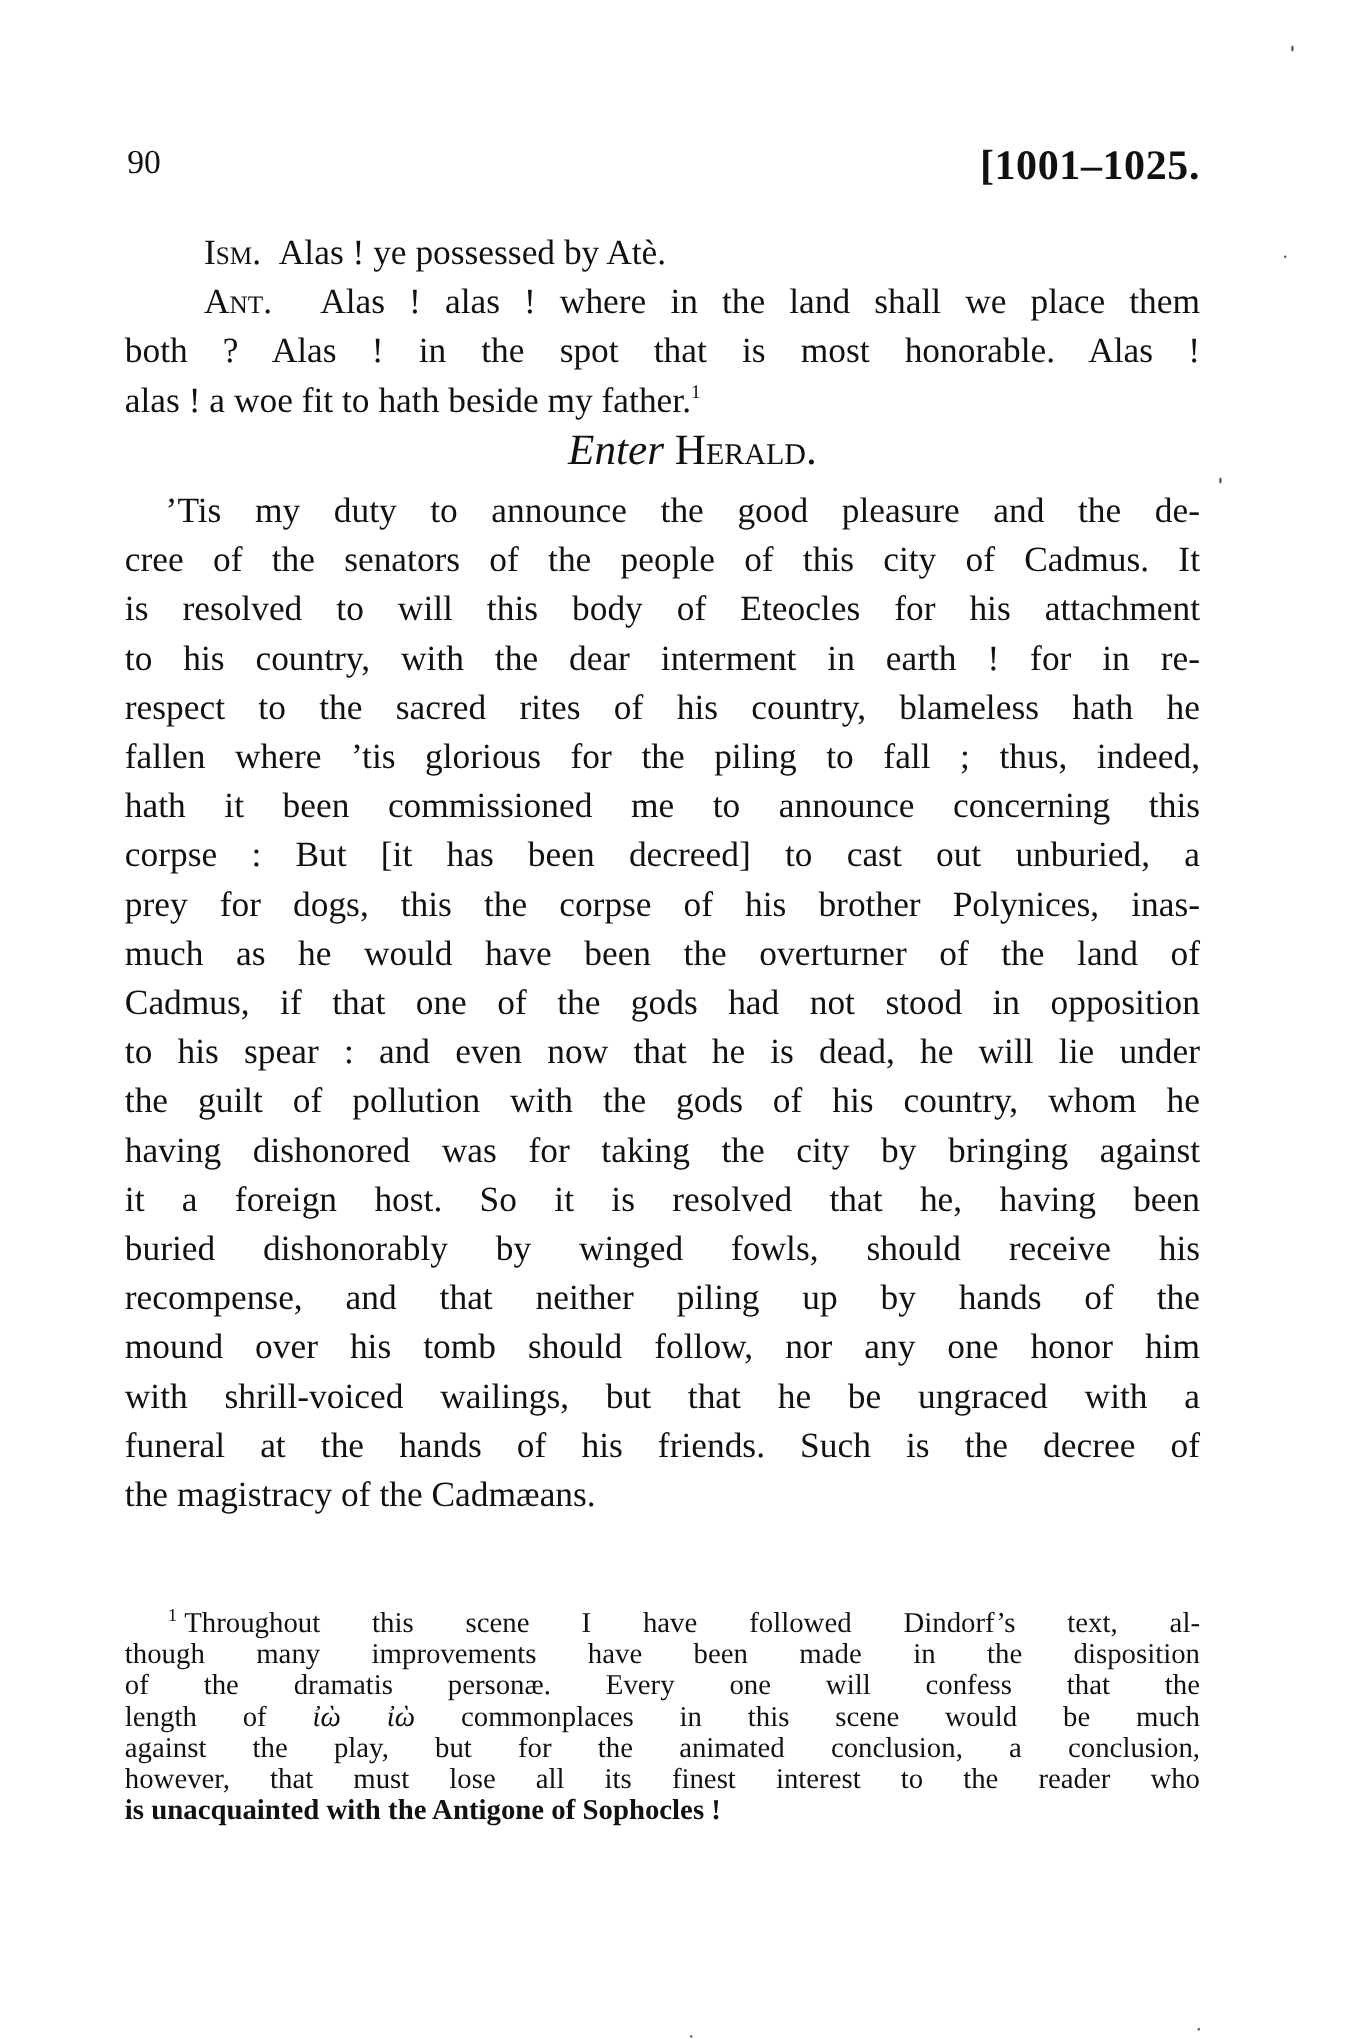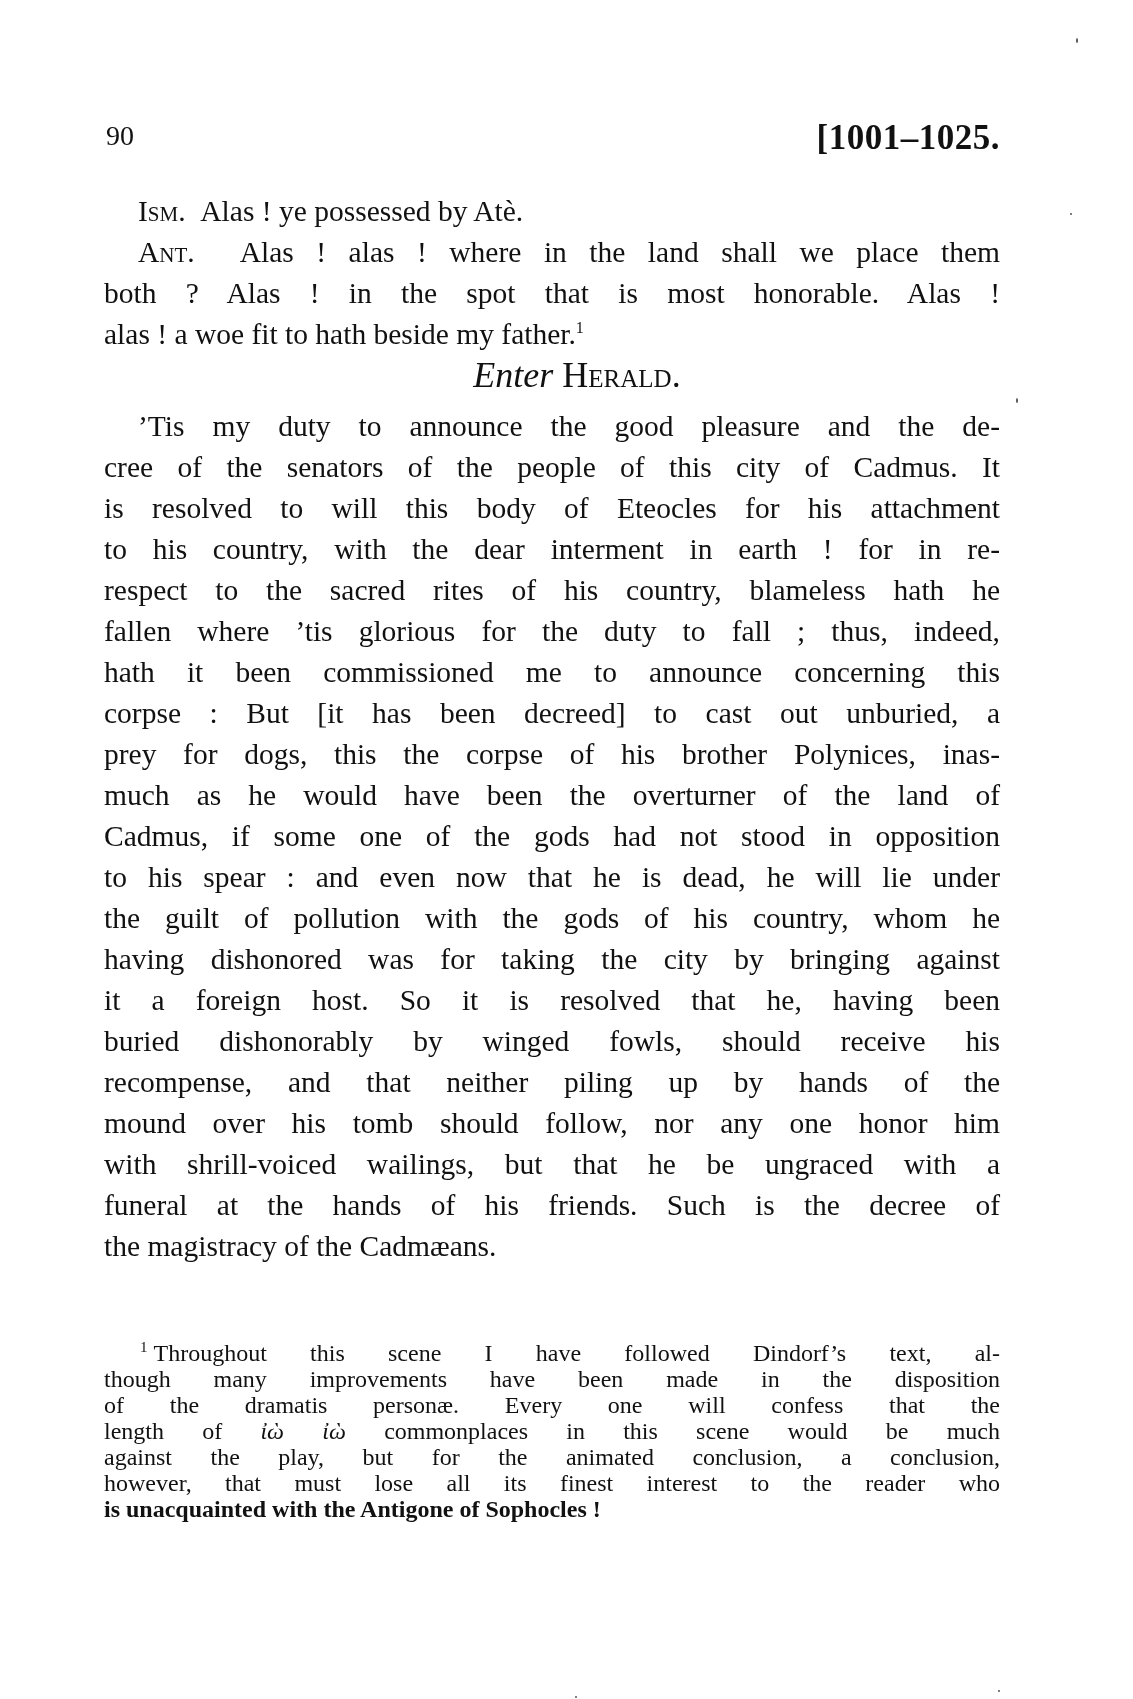--- a/index.html
+++ b/index.html
@@ -71,20 +71,21 @@
       text-align-last: left;
     }
     .body-text .line.indent {
       padding-left: 34px;
     }
     .speech-block { top: 191px; }
     .herald-block { top: 406px; }
 
     .speaker {
       font-variant: small-caps;
+      margin-left: 32px;
     }
     .stage-direction {
       position: absolute;
       left: 104px;
       width: 896px;
       top: 355px;
       height: 41px;
       line-height: 41px;
       font-size: 36px;
       text-align: center;
@@ -160,26 +161,26 @@
     <span class="italic">Enter</span>
     <span class="sc">Herald.</span>
   </div>
 
   <div class="body-text herald-block" id="herald-speech">
       <div class="line indent">’Tis my duty to announce the good pleasure and the de-</div>
       <div class="line">cree of the senators of the people of this city of Cadmus. It</div>
       <div class="line">is resolved to will this body of Eteocles for his attachment</div>
       <div class="line">to his country, with the dear interment in earth ! for in re-</div>
       <div class="line">respect to the sacred rites of his country, blameless hath he</div>
-      <div class="line">fallen where ’tis glorious for the duty to fall ; thus, indeed,</div>
+      <div class="line">fallen where ’tis glorious for the piling to fall ; thus, indeed,</div>
       <div class="line">hath it been commissioned me to announce concerning this</div>
       <div class="line">corpse : But [it has been decreed] to cast out unburied, a</div>
       <div class="line">prey for dogs, this the corpse of his brother Polynices, inas-</div>
       <div class="line">much as he would have been the overturner of the land of</div>
-      <div class="line">Cadmus, if some one of the gods had not stood in opposition</div>
+      <div class="line">Cadmus, if that one of the gods had not stood in opposition</div>
       <div class="line">to his spear : and even now that he is dead, he will lie under</div>
       <div class="line">the guilt of pollution with the gods of his country, whom he</div>
       <div class="line">having dishonored was for taking the city by bringing against</div>
       <div class="line">it a foreign host. So it is resolved that he, having been</div>
       <div class="line">buried dishonorably by winged fowls, should receive his</div>
       <div class="line">recompense, and that neither piling up by hands of the</div>
       <div class="line">mound over his tomb should follow, nor any one honor him</div>
       <div class="line">with shrill-voiced wailings, but that he be ungraced with a</div>
       <div class="line">funeral at the hands of his friends. Such is the decree of</div>
       <div class="line last">the magistracy of the Cadmæans.</div>

